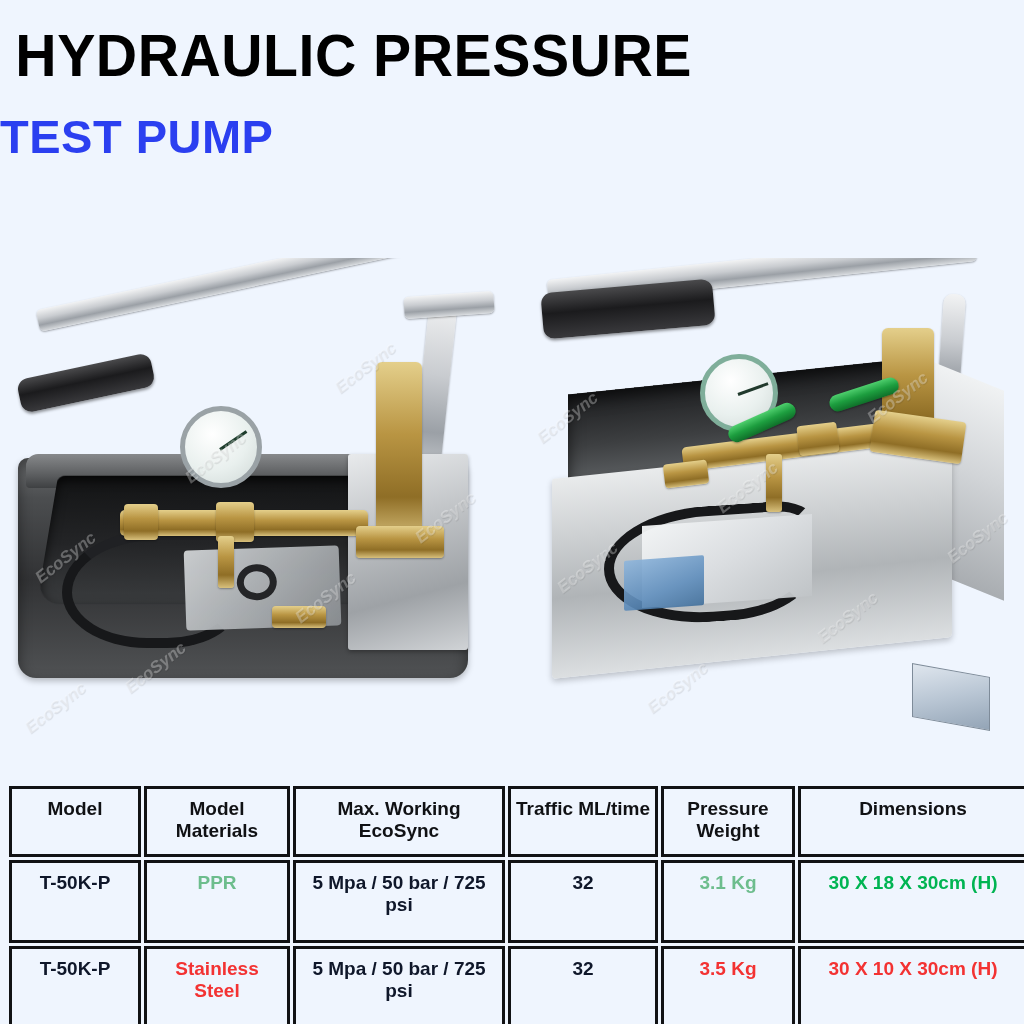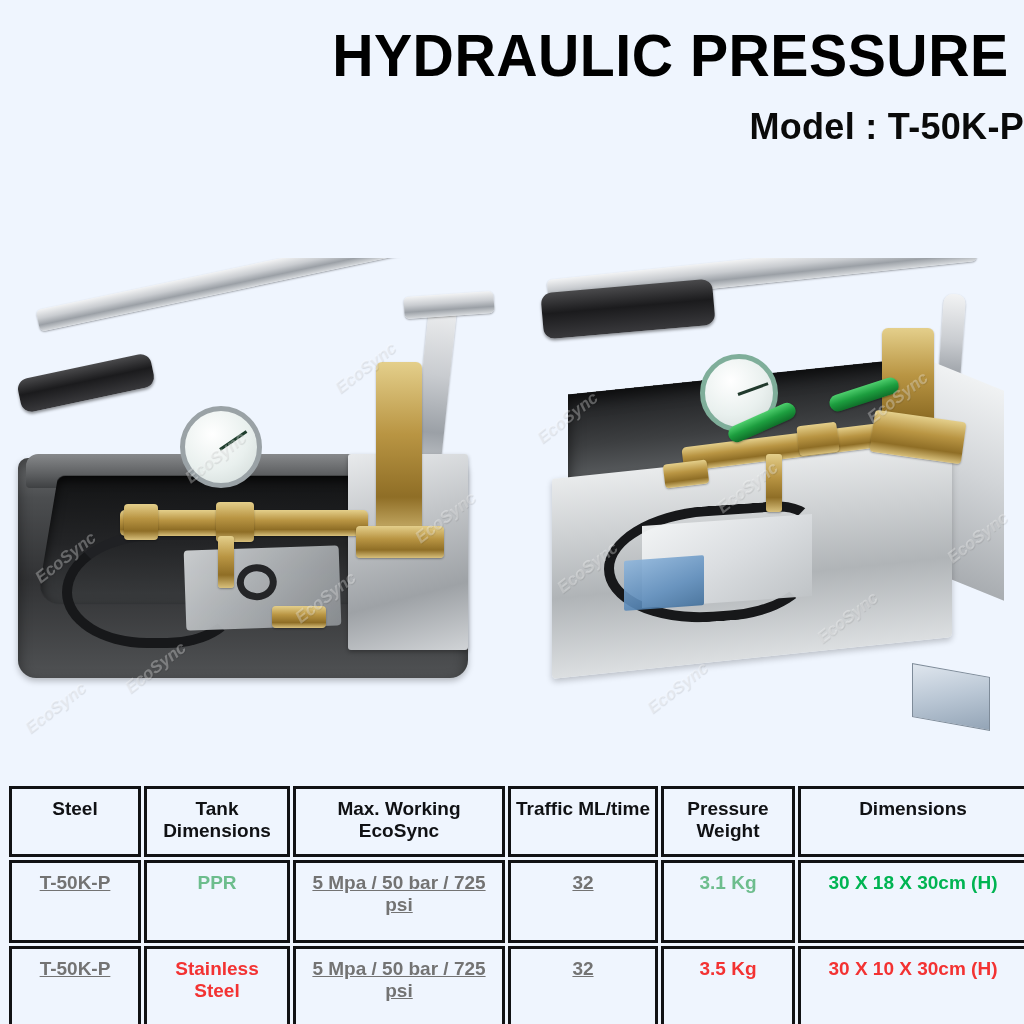--- a/index.html
+++ b/index.html
@@ -12,21 +12,21 @@
     background: #eff5fe;
     font-family: "Liberation Sans", sans-serif;
     overflow: hidden;
     position: relative;
   }
 
   
   .header {
     width: 100%;
     padding-top: 26px;
-    text-align: right;
+    text-align: left;
     position: relative;
     z-index: 3;
   }
   .title-main {
     font-size: 59px;
     font-weight: bold;
     color: #000000;
     letter-spacing: 0.5px;
     line-height: 1.02;
     margin: 0;
@@ -258,39 +258,39 @@
     height: 56px;
     font-size: 19px;
     font-weight: bold;
     color: #101114;
   }
   .spec-table td {
     height: 68px;
     font-size: 19px;
     font-weight: bold;
   }
-  .c-blue  { color: #737373; text-decoration: underline; }
+  .c-blue  { color: #0f172a; }
   .c-green { color: #00b452; }
   .c-gray-green { color: #6dbd8d; }
   .c-red   { color: #f33232; }
 
   
   col.c1 { width: 132px; }
   col.c2 { width: 146px; }
   col.c3 { width: 212px; }
   col.c4 { width: 150px; }
   col.c5 { width: 134px; }
   col.c6 { width: 230px; }
 </style>
 </head>
 <body>
 
 <div class="header">
   <div class="title-main">HYDRAULIC PRESSURE</div>
-  <div class="title-model">Model : T-50K-P</div>
+  <div class="title-sub">TEST PUMP</div>
 </div>
 
 <div class="photos">
 
   <div class="photo">
     <div class="lever-bar" style="left:38px; top:52px; width:400px; height:22px; transform:rotate(-12deg); transform-origin:left center;"></div>
     <div class="lever-bar" style="left:420px; top:40px; width:28px; height:192px; border-radius:10px; transform:rotate(6deg);"></div>
     <div class="lever-bar" style="left:404px; top:36px; width:90px; height:22px; transform:rotate(-4deg);"></div>
     <div class="grip" style="left:18px; top:108px; width:136px; height:34px; transform:rotate(-12deg);"></div>
 
@@ -367,22 +367,22 @@
   <colgroup>
     <col class="c1">
       <col class="c2">
       <col class="c3">
       <col class="c4">
       <col class="c5">
       <col class="c6">
   </colgroup>
   <thead>
     <tr>
-      <th>Steel</th>
-      <th>Tank Dimensions</th>
+      <th>Model</th>
+      <th>Model Materials</th>
       <th>Max. Working EcoSync</th>
       <th>Traffic ML/time</th>
       <th>Pressure Weight</th>
       <th>Dimensions</th>
     </tr>
   </thead>
   <tbody>
     <tr>
       <td class="c-blue">T-50K-P</td>
       <td class="c-gray-green">PPR</td>

